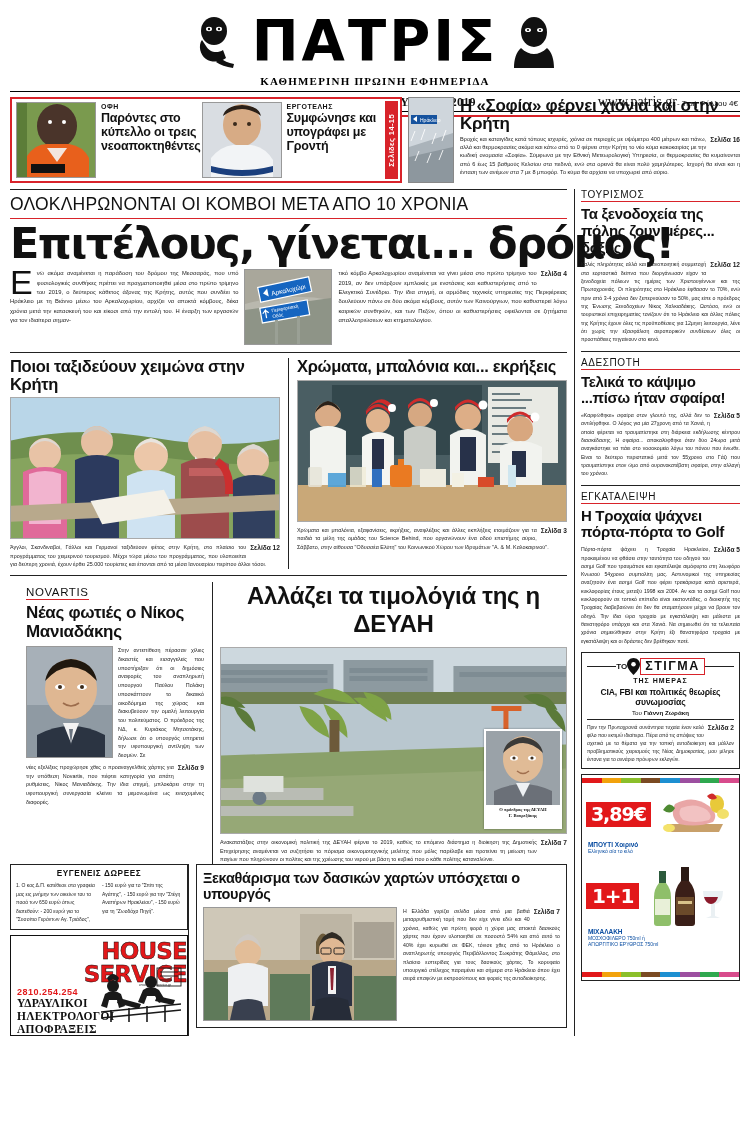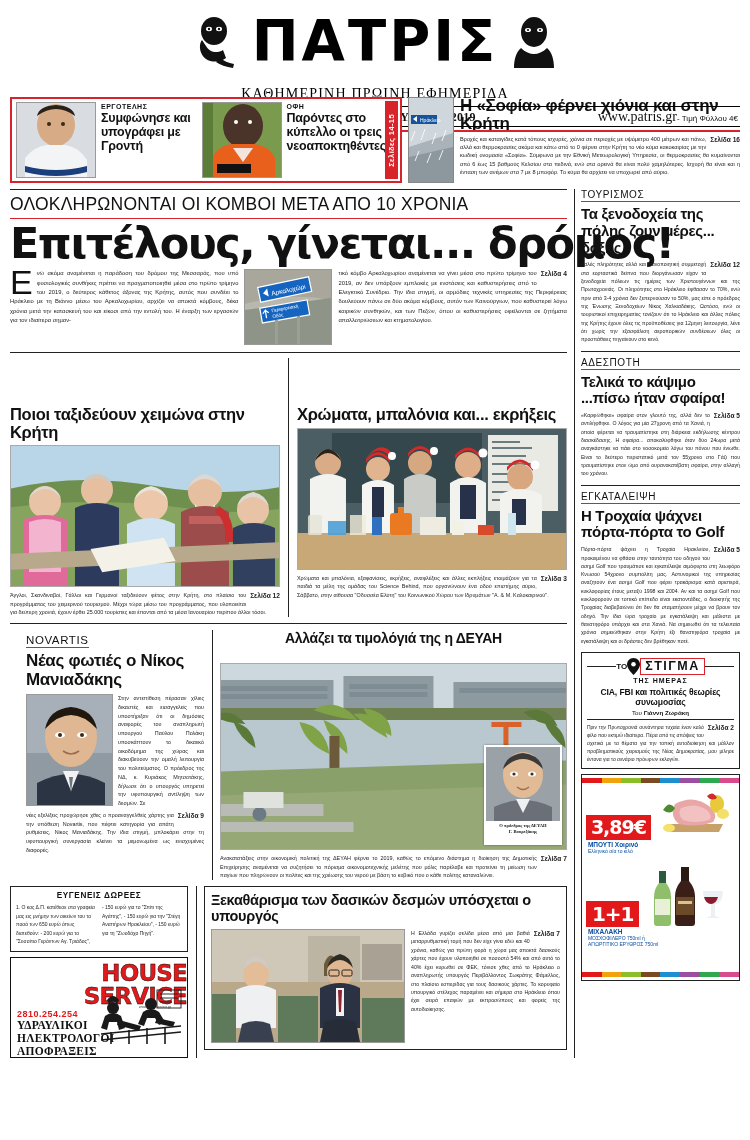--- a/index.html
+++ b/index.html
@@ -16,21 +16,21 @@
   .logo-row{display:flex;align-items:center;justify-content:center;gap:10px;padding-top:14px;}
   .logo-face{width:52px;height:56px;flex:0 0 auto;}
   .logo-center{text-align:center;}
   .logo-word{
     font-family:"DejaVu Sans",sans-serif;
     font-weight:bold;font-size:56px;line-height:0.95;letter-spacing:3px;
     color:#000;
   }
   .logo-sub{
     font-family:"Liberation Serif","DejaVu Serif",serif;
-    font-weight:normal;font-size:14px;letter-spacing:1.2px;margin-top:16px;color:#000;
+    font-weight:bold;font-size:11px;letter-spacing:1.2px;margin-top:5px;color:#000;
   }
   .infobar{
     display:flex;align-items:baseline;justify-content:space-between;
     border-top:1px solid #000;border-bottom:1px solid #000;
     padding:2px 2px 3px 2px;margin-top:4px;height:14px;
   }
   .infobar .left{font-size:7px;color:#111;}
   .infobar .left .big{font-size:10px;font-weight:bold;}
   .infobar .left .num{font-family:"Liberation Serif",serif;font-size:11px;font-weight:bold;letter-spacing:.5px;}
   .infobar .center{
@@ -85,52 +85,52 @@
   .lead-body{display:flex;gap:6px;font-size:5.8px;line-height:1.62;text-align:justify;color:#222;}
   .lead-col{flex:1;min-width:0;}
   .lead-photo{flex:0 0 86px;height:74px;border:1px solid #999;position:relative;overflow:hidden;align-self:flex-start;}
   .dropcap{
     float:left;font-family:"Liberation Sans",sans-serif;font-weight:normal;
     font-size:34px;line-height:.76;margin:1px 4px 0 0;color:#111;
   }
 
   
   .features{display:flex;gap:8px;margin-top:7px;border-top:1px solid #222;padding-top:5px;}
-  .feature{flex:1;min-width:0;margin-top:48px;}
+  .feature{flex:1;min-width:0;}
   .feature-head{font-size:16.5px;font-weight:bold;line-height:1.05;letter-spacing:-.3px;margin-bottom:4px;}
   .feature-photo{height:140px;border:1px solid #aaa;position:relative;overflow:hidden;}
   .feature-cap{font-size:5.4px;line-height:1.6;text-align:justify;margin-top:4px;color:#222;}
   .feature-div{flex:0 0 1px;background:#222;}
 
   
   .midrow{display:flex;gap:8px;margin-top:6px;border-top:1px solid #222;padding-top:6px;}
   .novartis{flex:0 0 178px;padding-left:16px;}
   .nov-kicker{
     font-size:11.5px;font-weight:normal;letter-spacing:.6px;border-bottom:1.5px solid #d8232a;
     display:inline-block;padding-bottom:1px;margin-bottom:4px;
   }
   .nov-head{font-size:17px;font-weight:bold;line-height:1.1;letter-spacing:-.3px;margin-bottom:5px;}
   .nov-flow{display:flex;gap:5px;}
   .nov-photo{flex:0 0 85px;height:110px;border:1px solid #999;overflow:hidden;position:relative;}
   .nov-txt{flex:1;min-width:0;font-size:5.4px;line-height:1.62;text-align:justify;color:#222;}
   .nov-after{font-size:5.4px;line-height:1.62;text-align:justify;color:#222;margin-top:3px;}
 
   .deyah{flex:1;min-width:0;border-left:1px solid #222;padding-left:7px;}
-  .deyah-head{font-size:14px;font-weight:bold;text-align:center;letter-spacing:-.3px;margin-bottom:17px;}
+  .deyah-head{font-size:24px;font-weight:bold;text-align:center;letter-spacing:-.3px;margin-bottom:9px;}
   .deyah-photo{height:185px;border:1px solid #aaa;position:relative;overflow:hidden;}
   .deyah-inset{
     position:absolute;right:4px;bottom:4px;width:74px;height:96px;
     border:2px solid #fff;background:#fff;box-shadow:0 0 2px rgba(0,0,0,.4);overflow:hidden;
   }
   .inset-photo{height:74px;position:relative;overflow:hidden;}
   .inset-cap{font-size:4.6px;text-align:center;line-height:1.35;padding:2px 1px 0;font-family:"Liberation Serif",serif;font-weight:bold;}
   .deyah-cap{font-size:5.4px;line-height:1.62;text-align:justify;margin-top:4px;color:#222;}
 
   
-  .bottomrow{display:flex;gap:8px;margin-top:6px;}
+  .bottomrow{display:flex;}
   .bl{flex:0 0 178px;}
   .donations{border:1px solid #222;padding:4px 5px 5px;}
   .don-title{font-size:8.2px;font-weight:bold;text-align:center;letter-spacing:.6px;margin-bottom:3px;}
   .don-cols{display:flex;gap:6px;font-size:5px;line-height:1.7;color:#222;}
   .don-cols div{flex:1;}
   .houseservice{border:1px solid #111;margin-top:5px;height:99px;position:relative;overflow:hidden;background:#fff;}
   .hs-title{
     font-family:"DejaVu Sans",sans-serif;font-weight:bold;font-size:23px;color:#e2181a;
     letter-spacing:-.8px;text-align:right;line-height:1;padding-top:4px;
     -webkit-text-stroke:0.4px #000;
@@ -177,21 +177,21 @@
   .sm-top{display:flex;align-items:flex-start;justify-content:space-between;padding:3px 4px 0;}
   .sm-dates{font-size:5px;color:#0b4ea2;line-height:1.3;}
   .sm-dates .d{font-family:"DejaVu Sans",sans-serif;font-weight:bold;font-size:11px;color:#0b4ea2;letter-spacing:-.3px;}
   .sm-logo{
     background:#e2181a;color:#fff;font-weight:bold;font-size:12px;letter-spacing:1px;
     padding:1px 6px 2px;text-align:center;line-height:1;
   }
   .sm-logo small{display:block;font-size:3.6px;font-weight:normal;letter-spacing:.2px;margin-top:1px;}
   .colorbar{display:flex;height:5px;margin:3px 0 0;}
   .colorbar i{flex:1;}
-  .sm-offer{display:flex;align-items:flex-end;gap:4px;padding:5px 4px 0;}
+  .sm-offer{display:flex;align-items:center;gap:4px;padding:5px 4px 0;}
   .price-badge{
     background:#e2181a;color:#fff;font-family:"DejaVu Sans",sans-serif;font-weight:bold;
     font-size:19px;padding:3px 5px;letter-spacing:-1px;line-height:1;flex:0 0 auto;
   }
   .offer-name{font-size:6.5px;font-weight:bold;color:#0b4ea2;}
   .offer-desc{font-size:5px;color:#0b4ea2;}
   .offer-img{flex:0 0 80px;height:52px;position:relative;}
   .offer-img2{flex:0 0 80px;height:62px;position:relative;}
   .plusone{
     background:#e2181a;color:#fff;font-family:"DejaVu Sans",sans-serif;font-weight:bold;
@@ -245,50 +245,50 @@
     </div>
     <div class="redrule"></div>
   </div>
 
   <div class="topstrip">
 
     <div class="sportbox">
       <div class="sport-item">
         <div class="sport-photo">
           <svg viewBox="0 0 78 80" preserveAspectRatio="xMidYMid slice" width="100%" height="100%">
-            <rect width="78" height="80" fill="#d9dde2"></rect>
-            <ellipse cx="39" cy="25" rx="19" ry="21" fill="#d7ab85"></ellipse>
-            <path d="M20 16 Q39 2 58 16 Q56 6 39 5 Q22 6 20 16 Z" fill="#2b2018"></path>
-            <path d="M8 58 Q18 46 30 45 L48 45 Q62 47 70 60 L70 80 L8 80 Z" fill="#f2f4f6"></path>
-            <path d="M8 66 Q39 74 70 66 L70 72 Q39 80 8 72 Z" fill="#1b3f7d"></path>
-            <circle cx="32" cy="24" r="2" fill="#3a2a1c"></circle>
-              <circle cx="46" cy="24" r="2" fill="#3a2a1c"></circle>
-          </svg>
-        </div>
-        <div class="sport-txt">
-          <div class="sport-kicker">ΕΡΓΟΤΕΛΗΣ</div>
-          <div class="sport-head">Συμφώνησε και υπογράφει με Γροντή</div>
-        </div>
-      </div>
-      <div class="sport-item">
-        <div class="sport-photo">
-          <svg viewBox="0 0 78 80" preserveAspectRatio="xMidYMid slice" width="100%" height="100%">
             <rect width="78" height="80" fill="#7a9a4e"></rect>
             <ellipse cx="40" cy="26" rx="20" ry="22" fill="#4a342a"></ellipse>
             <path d="M10 56 Q18 44 30 44 L52 44 Q66 46 72 58 L72 80 L10 80 Z" fill="#e8601c"></path>
             <path d="M30 48 L40 62 L50 48" fill="#f4f4f4" opacity=".9"></path>
             <rect x="14" y="64" width="34" height="9" fill="#111"></rect>
             <circle cx="33" cy="22" r="2" fill="#fff"></circle>
               <circle cx="47" cy="22" r="2" fill="#fff"></circle>
             <rect x="0" y="0" width="10" height="80" fill="#5c7d38"></rect>
           </svg>
         </div>
         <div class="sport-txt">
           <div class="sport-kicker">ΟΦΗ</div>
           <div class="sport-head">Παρόντες στο κύπελλο οι τρεις νεοαποκτηθέντες</div>
+        </div>
+      </div>
+      <div class="sport-item">
+        <div class="sport-photo">
+          <svg viewBox="0 0 78 80" preserveAspectRatio="xMidYMid slice" width="100%" height="100%">
+            <rect width="78" height="80" fill="#d9dde2"></rect>
+            <ellipse cx="39" cy="25" rx="19" ry="21" fill="#d7ab85"></ellipse>
+            <path d="M20 16 Q39 2 58 16 Q56 6 39 5 Q22 6 20 16 Z" fill="#2b2018"></path>
+            <path d="M8 58 Q18 46 30 45 L48 45 Q62 47 70 60 L70 80 L8 80 Z" fill="#f2f4f6"></path>
+            <path d="M8 66 Q39 74 70 66 L70 72 Q39 80 8 72 Z" fill="#1b3f7d"></path>
+            <circle cx="32" cy="24" r="2" fill="#3a2a1c"></circle>
+              <circle cx="46" cy="24" r="2" fill="#3a2a1c"></circle>
+          </svg>
+        </div>
+        <div class="sport-txt">
+          <div class="sport-kicker">ΕΡΓΟΤΕΛΗΣ</div>
+          <div class="sport-head">Συμφώνησε και υπογράφει με Γροντή</div>
         </div>
       </div>
       <div class="sport-rail">
         <span>Σελίδες 14-15</span>
       </div>
     </div>
 
     <div class="weatherbox">
       <div class="weather-photo">
         <svg viewBox="0 0 44 86" preserveAspectRatio="xMidYMid slice" width="100%" height="100%">
@@ -607,21 +607,21 @@
               <g stroke="#1a1a1a" stroke-width="0.9" fill="none">
                 <rect x="58" y="2" width="24" height="18"></rect>
                 <path d="M61 6 h18 M61 10 h18 M61 14 h12"></path>
               </g>
             </svg>
           </div>
         </div>
 
         <div class="br">
           <div class="forest">
-            <div class="forest-head">Ξεκαθάρισμα των δασικών δεσμών υπόσχεται ο υπουργός</div>
+            <div class="forest-head">Ξεκαθάρισμα των δασικών χαρτών υπόσχεται ο υπουργός</div>
             <div class="forest-flow">
               <div class="forest-photo">
                 <svg viewBox="0 0 192 112" preserveAspectRatio="xMidYMid slice" width="100%" height="100%">
                   <rect width="192" height="112" fill="#d8d2c4"></rect>
                   <rect x="0" y="0" width="192" height="52" fill="#cfc8b8"></rect>
                   <rect x="96" y="6" width="52" height="46" fill="#bdb5a4"></rect>
                   <path d="M112 34 q6 -16 14 -2 q6 -12 10 4 l0 10 l-24 0 z" fill="#6b5a3a"></path>
                   <rect x="150" y="14" width="40" height="36" fill="#a9a294"></rect>
                   <rect x="0" y="52" width="192" height="60" fill="#b9a88a"></rect>
                   <g>

